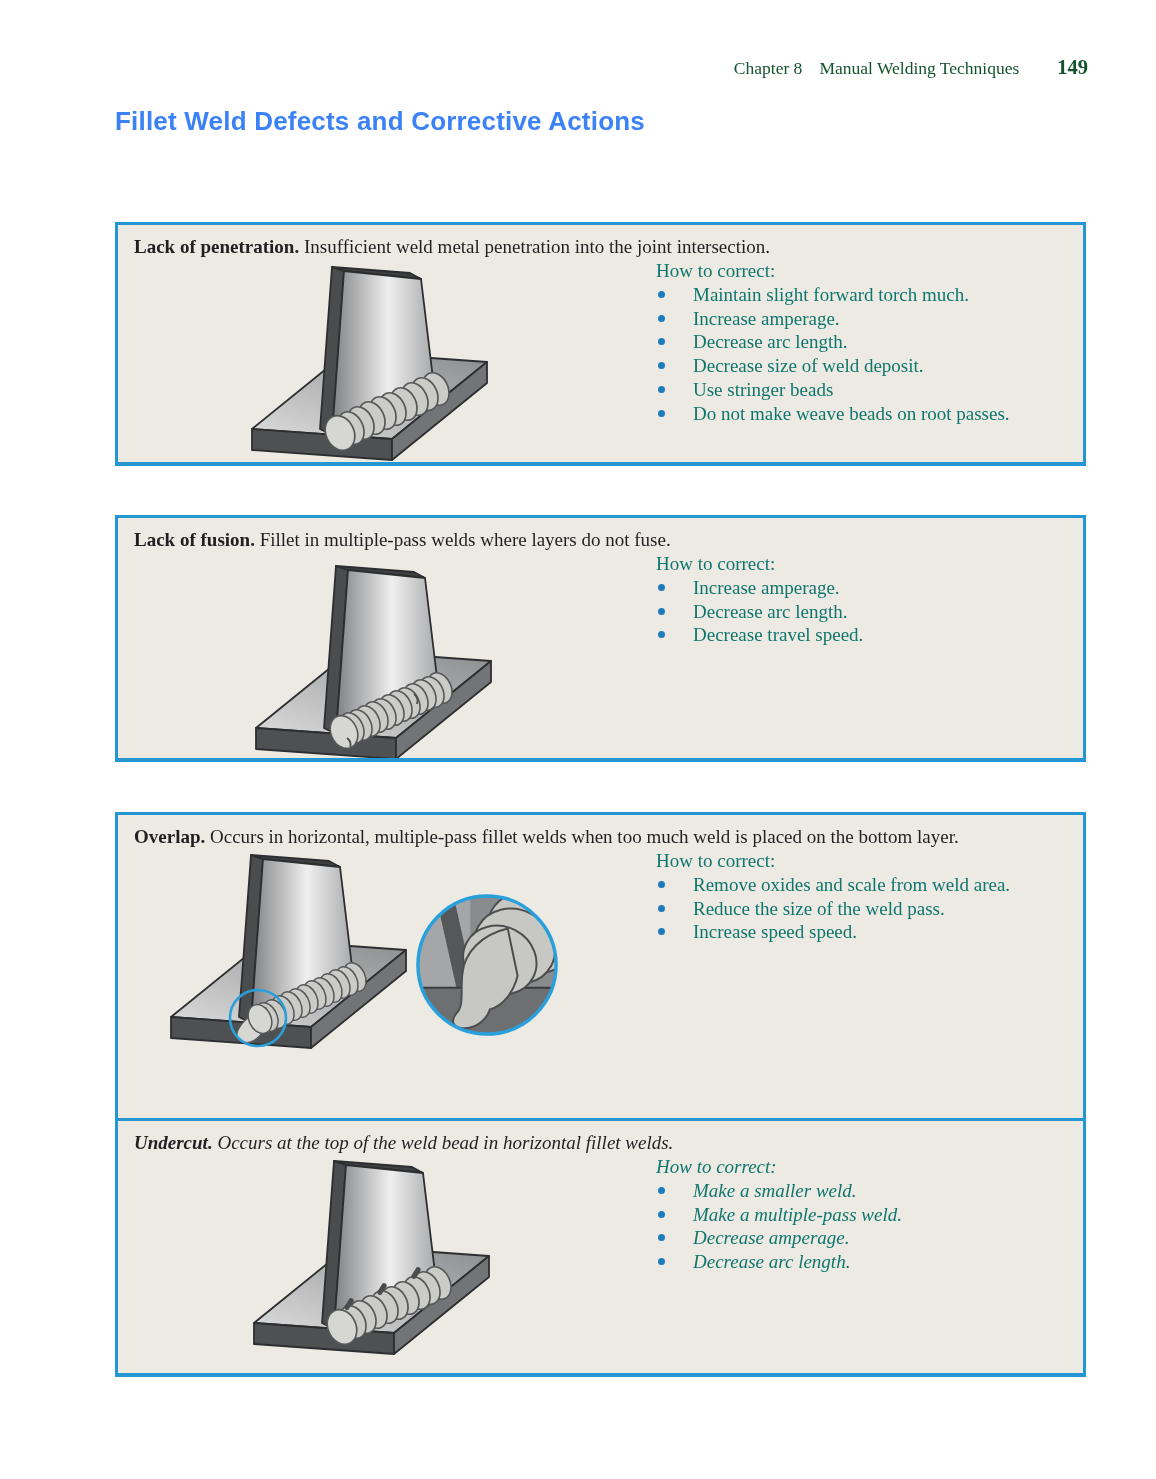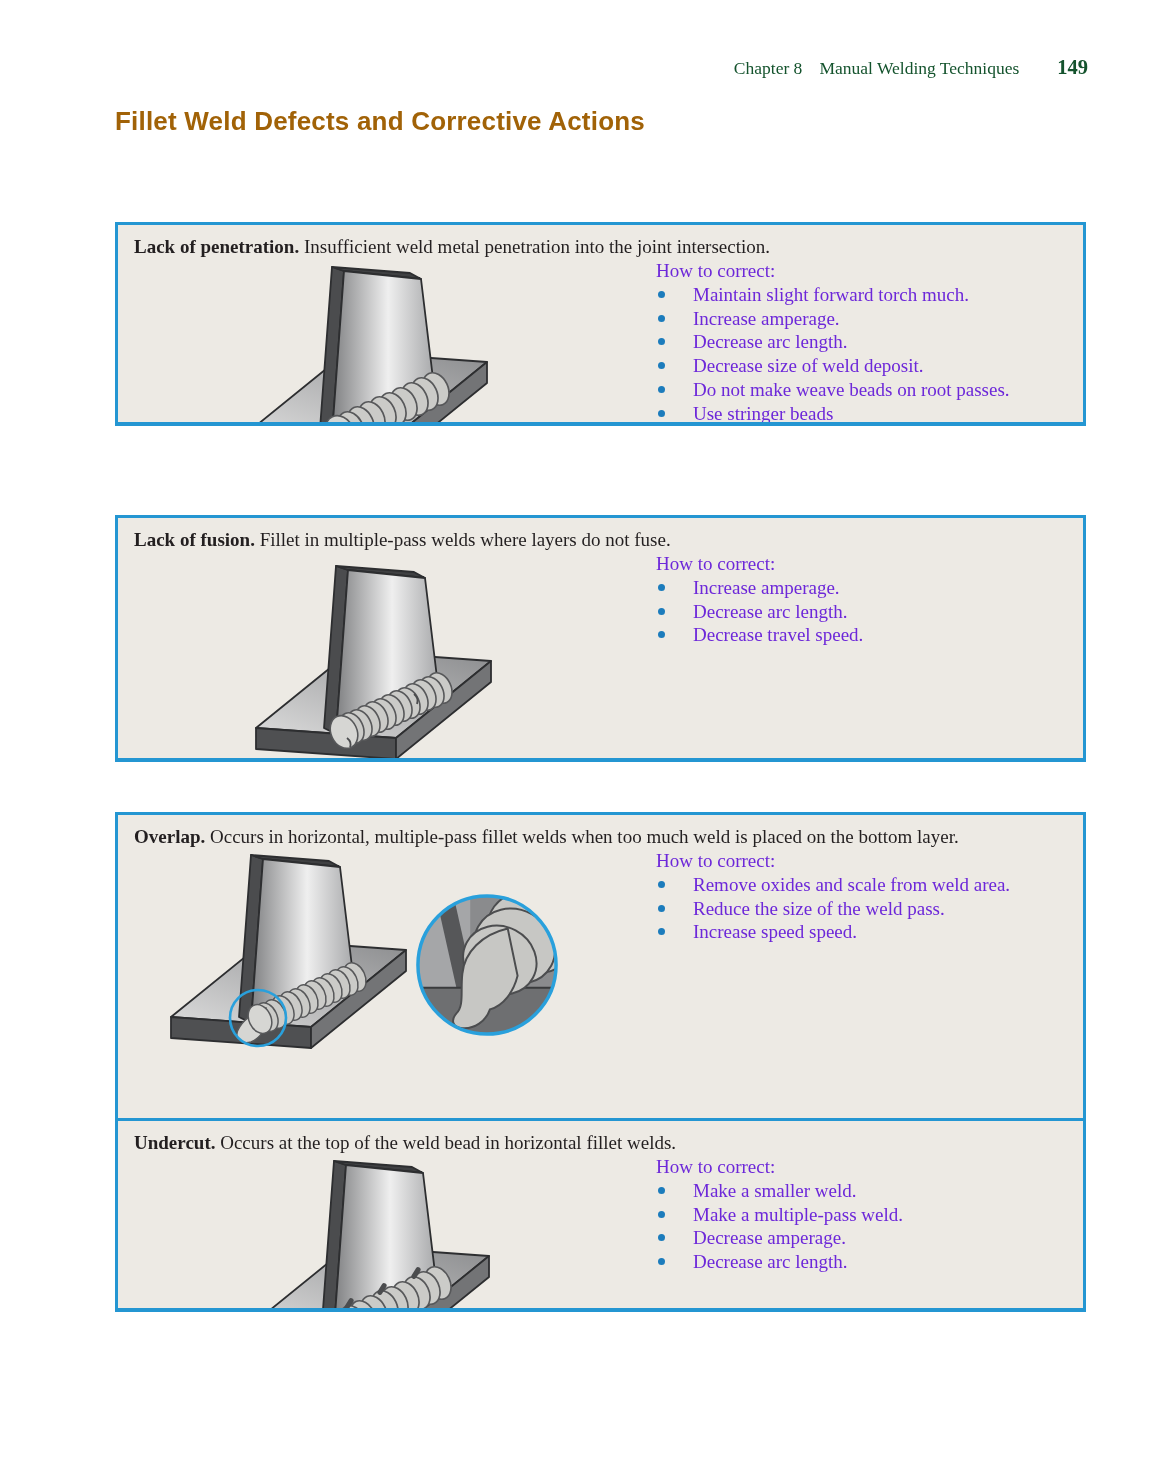--- a/index.html
+++ b/index.html
@@ -16,50 +16,50 @@
   .running-head {
     position: absolute; top: 56px; right: 68px;
     font-size: 17.5px; color: #14532d; white-space: nowrap;
   }
   .running-head .section { margin-left: 17px; }
   .running-head .pageno  { margin-left: 38px; font-weight: bold; font-size: 20.5px; }
   .page-title {
     position: absolute; left: 115px; top: 106px;
     font-family: "Liberation Sans", sans-serif;
     font-weight: bold; font-size: 26px; letter-spacing: .2px;
-    color: #a16207; white-space: nowrap;
+    color: #3b82f6; white-space: nowrap;
   }
   .intro {
     position: absolute; left: 115px; top: 146px; width: 980px;
     font-size: 19.5px; line-height: 27.5px; color: #262222;
   }
   .intro .l1 { text-indent: 38px; white-space: nowrap; }
   .intro .l2 { white-space: nowrap; }
 
   .defect-box {
     position: absolute; left: 115px; width: 971px;
     background: #edeae4;
     border: 3px solid #2496d2;
     border-bottom-width: 4px;
     overflow: hidden;
   }
-  #box1 { top: 222px;  height: 204px; }
+  #box1 { top: 222px;  height: 244px; }
   #box2 { top: 515px;  height: 247px; }
   #box3 { top: 812px;  height: 311px; }
-  #box4 { top: 1118px; height: 194px; }
+  #box4 { top: 1118px; height: 259px; font-style: italic; }
 
   .lead {
     position: absolute; left: 16px; top: 11px;
     font-size: 19px; white-space: nowrap; color: #231f20;
   }
   .lead b { font-weight: bold; }
 
   .correct {
     position: absolute; left: 538px; top: 34px; width: 432px;
-    font-size: 19px; color: #6d28d9;
+    font-size: 19px; color: #0f766e;
   }
   .correct .how { line-height: 24px; }
   .correct ul { list-style: none; }
   .correct li { position: relative; padding-left: 37px; line-height: 23.7px; }
   .correct li::before {
     content: ""; position: absolute; left: 2px; top: 8px;
     width: 7px; height: 7px; border-radius: 50%;
     background: #1c7cbc;
   }
   #box2 .correct ul { width: 352px; }
@@ -123,22 +123,22 @@
         </g>
       </svg>
     </div>
     <div class="correct">
       <p class="how">How to correct:</p>
       <ul>
         <li>Maintain slight forward torch much.</li>
         <li>Increase amperage.</li>
         <li>Decrease arc length.</li>
         <li>Decrease size of weld deposit.</li>
+        <li>Use stringer beads</li>
         <li>Do not make weave beads on root passes.</li>
-        <li>Use stringer beads</li>
       </ul>
     </div>
   </section>
 
   <section class="defect-box" id="box2">
     <p class="lead"><b>Lack of fusion.</b> <span>Fillet in multiple-pass welds where layers do not fuse.</span></p>
     <div class="illus illus-main">
       <svg width="250" height="206" viewBox="0 0 250 206">
         <g stroke="#2d2e30" stroke-width="1.8" stroke-linejoin="round">
           <polygon points="8,170 103,93 243,103 148,180" fill="url(#gBase)"></polygon>

